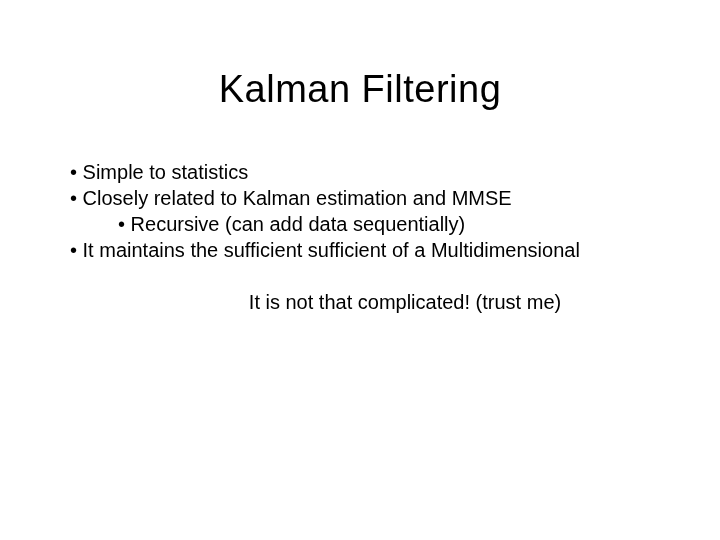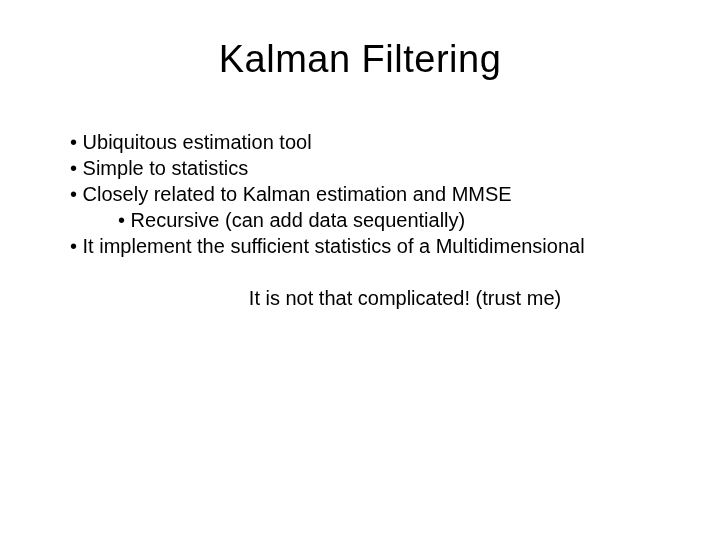--- a/index.html
+++ b/index.html
@@ -11,21 +11,21 @@
       width: 720px;
       height: 540px;
       background: #ffffff;
       font-family: Arial, Helvetica, sans-serif;
       color: #000000;
       overflow: hidden;
     }
     .slide {
       width: 100%;
       height: 100%;
-      padding: 38px 70px 40px 70px;
+      padding: 68px 70px 40px 70px;
       position: relative;
     }
     .title {
       font-size: 38px;
       font-weight: normal;
       text-align: center;
       margin-bottom: 48px;
       letter-spacing: 0.5px;
     }
     .bullets {
@@ -45,20 +45,19 @@
       margin-top: 28px;
       padding-left: 90px;
     }
   </style>
 </head>
 <body>
 
 <div class="slide">
   <h1 class="title">Kalman Filtering</h1>
   <div class="bullets">
-    <span class="bullet-line">• Ubiquitous estimation tool</span>
     <span class="bullet-line">• Simple to statistics</span>
     <span class="bullet-line">• Closely related to Kalman estimation and MMSE</span>
     <span class="sub-bullet-line">• Recursive (can add data sequentially)</span>
-    <span class="bullet-line">• It implement the sufficient statistics of a Multidimensional</span>
+    <span class="bullet-line">• It maintains the sufficient sufficient of a Multidimensional</span>
   </div>
   <div class="closing">It is not that complicated! (trust me)</div>
 </div>
 
 </body></html>

